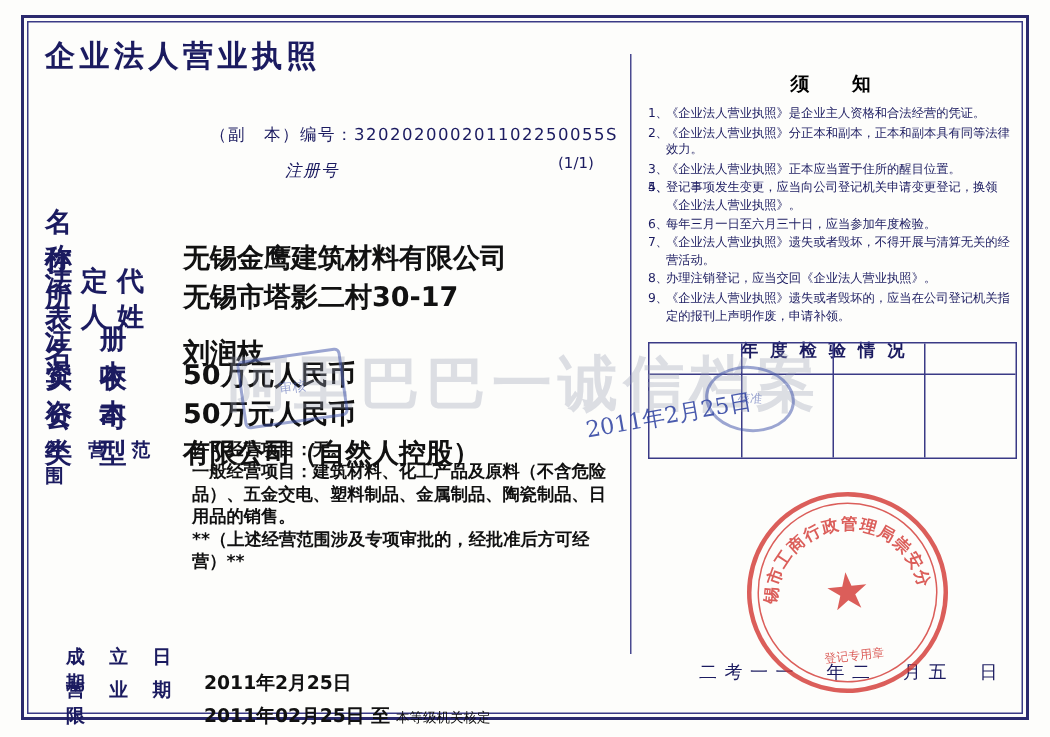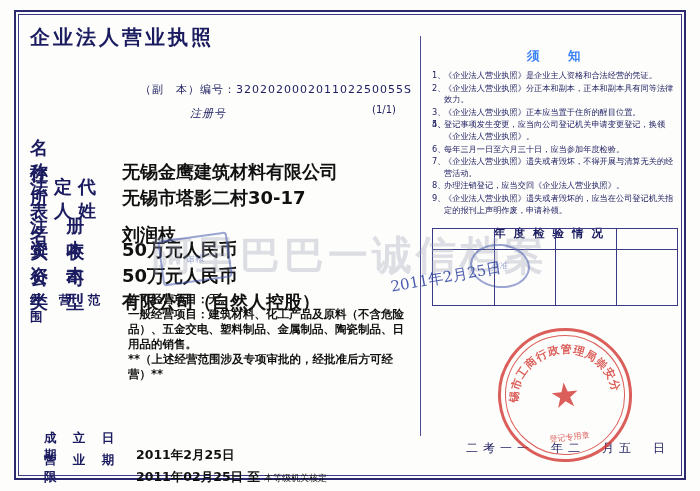--- a/index.html
+++ b/index.html
@@ -151,21 +151,21 @@
     letter-spacing: 0px;
   }
 
   
   .notice-title {
     position: absolute;
     left: 527px; top: 48px;
     font-size: 12.5px;
     font-weight: bold;
     letter-spacing: 8px;
-    color: #3b82f6;
+    color: #000000;
   }
   .notice-list {
     position: absolute;
     left: 432px; top: 70px;
     width: 246px;
     font-size: 8.2px;
     line-height: 11.6px;
     color: #1b1b60;
   }
   .notice-item {

